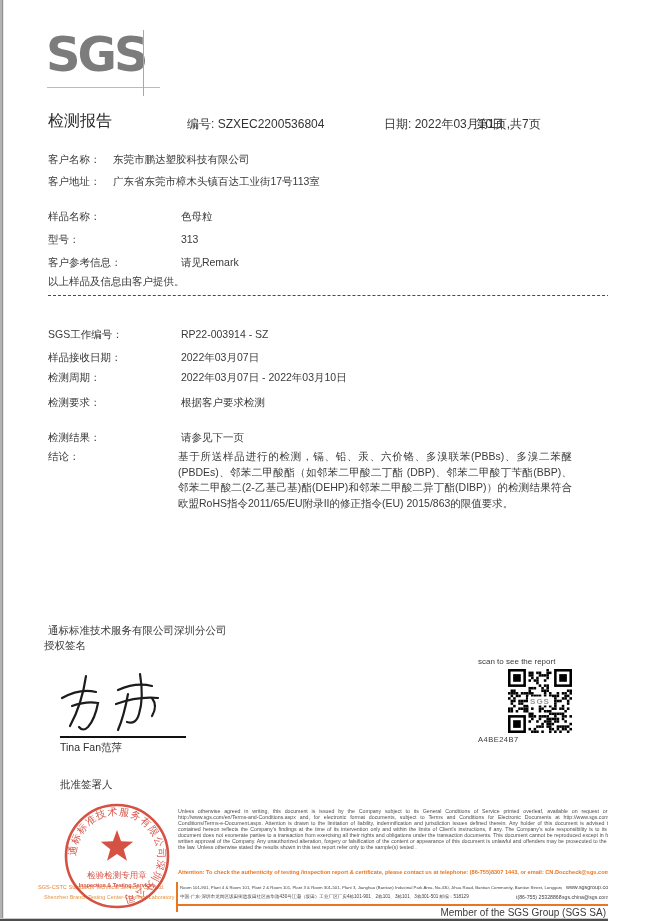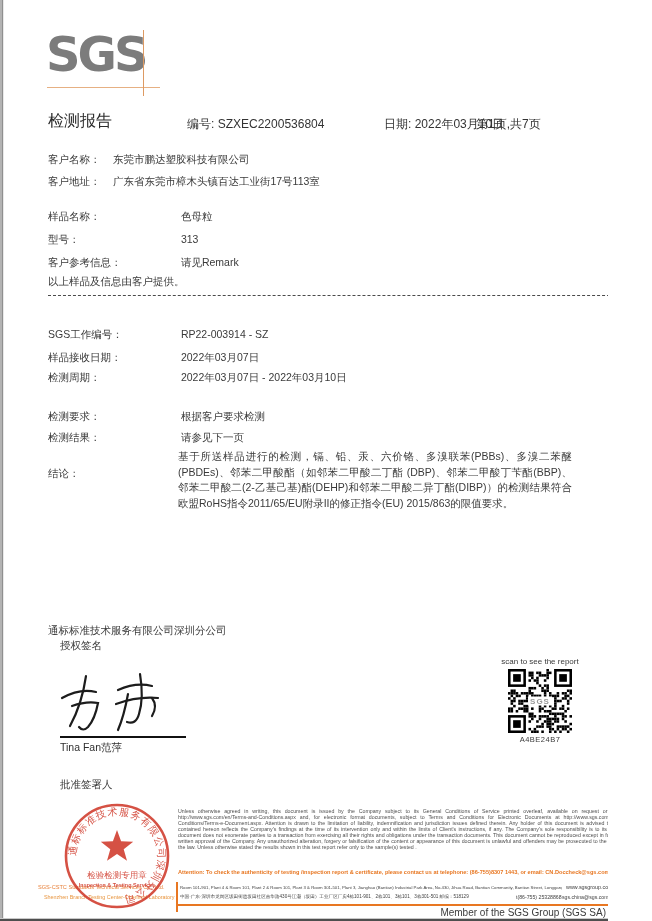--- a/index.html
+++ b/index.html
@@ -24,34 +24,34 @@
   .meta{position:absolute;top:116px;font-size:12px;color:#333;white-space:nowrap}
 
   
   .row{position:absolute;left:48px;font-size:10.5px;white-space:nowrap;color:#3a3a3a}
   .row .lbl{display:inline-block}
   .w62{width:62px}
   .w130{width:130px}
   .note{position:absolute;left:48px;font-size:10.5px;color:#3a3a3a}
   .dashline{position:absolute;left:48px;top:295px;width:592px;border-top:1px dashed #4a4a4a}
 
-  .concl-lbl{position:absolute;left:48px;top:467px;font-size:10.5px}
+  .concl-lbl{position:absolute;left:48px;top:450px;font-size:10.5px}
   .concl-val{position:absolute;left:178px;top:449px;width:394px;font-size:10.5px;
     line-height:15.6px;color:#3a3a3a;text-align:justify}
 
   
   .sig-company{position:absolute;left:48px;top:624px;font-size:10.5px}
-  .sig-auth{position:absolute;left:60px;top:639px;font-size:10.5px}
+  .sig-auth{position:absolute;left:44px;top:639px;font-size:10.5px}
   .sig-script{position:absolute;left:56px;top:668px}
   .sig-line{position:absolute;left:60px;top:736px;width:126px;height:1.5px;background:#111}
   .sig-name{position:absolute;left:60px;top:741px;font-size:10.5px;color:#2f2f2f}
   .sig-role{position:absolute;left:60px;top:778px;font-size:10.5px}
 
   
-  .qr-wrap{position:absolute;left:478px;top:657px;width:124px;text-align:center}
+  .qr-wrap{position:absolute;left:478px;top:657px;width:124px;text-align:left}
   .qr-caption{font-size:8px;color:#3a3a3a}
   .qr-svg-box{position:relative;width:64px;height:64px;margin:3px auto 2px auto}
   .qr-watermark{position:absolute;left:50%;top:50%;transform:translate(-50%,-50%);
     background:#fff;padding:0 2px;font-size:8px;font-weight:bold;color:#9a9a9a;letter-spacing:1px}
   .qr-code-text{font-size:7.5px;color:#3a3a3a;letter-spacing:.5px}
 
   
   .stamp{position:absolute;left:62px;top:801px;opacity:.88}
   .cstc1{position:absolute;left:38px;top:884px;font-size:5.6px;color:#e8813a;white-space:nowrap}
   .cstc2{position:absolute;left:44px;top:894px;font-size:5.4px;color:#e8953f;white-space:nowrap}
@@ -119,21 +119,21 @@
     <span>RP22-003914 - SZ</span>
   </div>
   <div class="row" style="top:351px">
     <span class="lbl w130">样品接收日期：</span>
     <span>2022年03月07日</span>
   </div>
   <div class="row" style="top:371px">
     <span class="lbl w130">检测周期：</span>
     <span>2022年03月07日 - 2022年03月10日</span>
   </div>
-  <div class="row" style="top:410px">
+  <div class="row" style="top:396px">
     <span class="lbl w130">检测要求：</span>
     <span>根据客户要求检测</span>
   </div>
   <div class="row" style="top:431px">
     <span class="lbl w130">检测结果：</span>
     <span>请参见下一页</span>
   </div>
   <div class="concl-lbl">结论：</div>
   <div class="concl-val">基于所送样品进行的检测，镉、铅、汞、六价铬、多溴联苯(PBBs)、多溴二苯醚(PBDEs)、邻苯二甲酸酯（如邻苯二甲酸二丁酯 (DBP)、邻苯二甲酸丁苄酯(BBP)、邻苯二甲酸二(2-乙基己基)酯(DEHP)和邻苯二甲酸二异丁酯(DIBP)）的检测结果符合欧盟RoHS指令2011/65/EU附录II的修正指令(EU) 2015/863的限值要求。</div>
 

